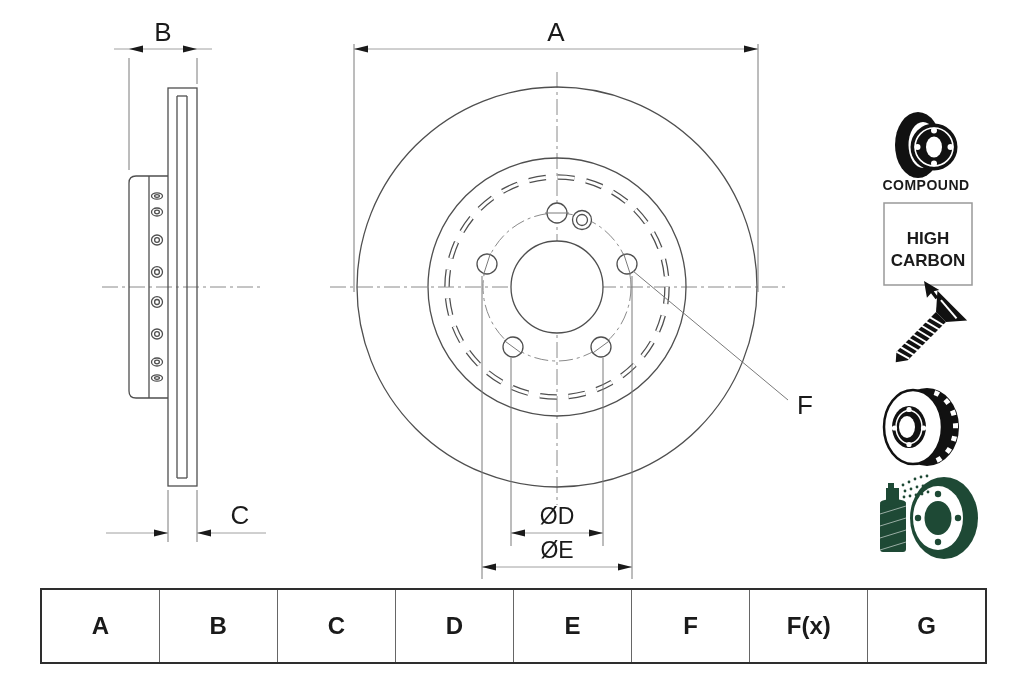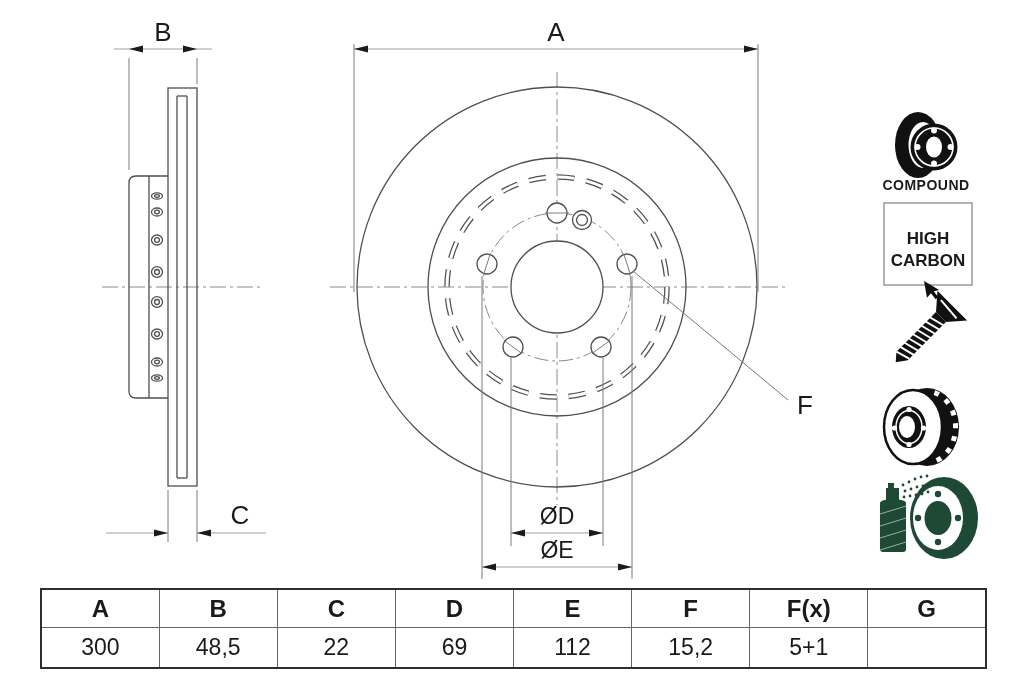--- a/index.html
+++ b/index.html
@@ -243,25 +243,15 @@
         <tr>
     <th>A</th>
     <th>B</th>
     <th>C</th>
     <th>D</th>
     <th>E</th>
     <th>F</th>
     <th>F(x)</th>
     <th>G</th>
   </tr>
-  <tr>
-    <td>300</td>
-    <td>48,5</td>
-    <td>22</td>
-    <td>69</td>
-    <td>112</td>
-    <td>15,2</td>
-    <td>5+1</td>
-    <td></td>
-  </tr>
 </tbody>
     </table>
 </div>
 
 </body></html>

